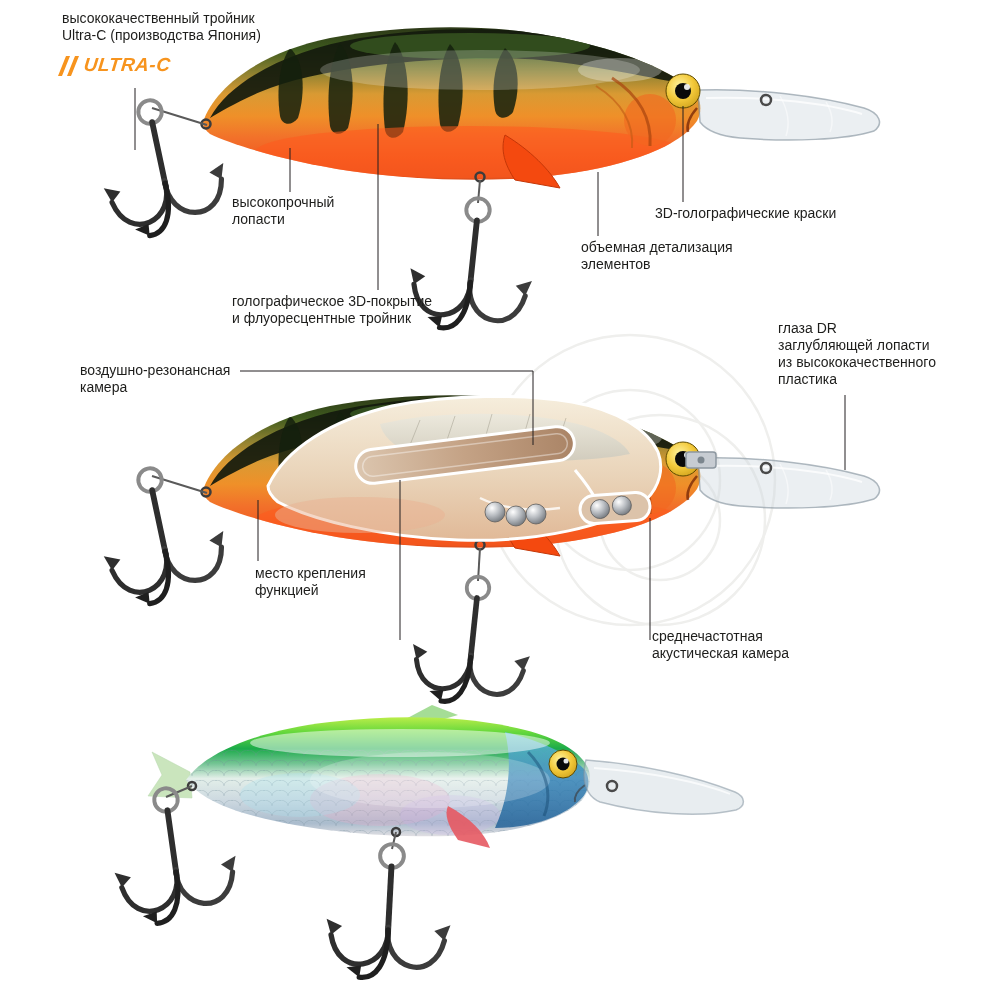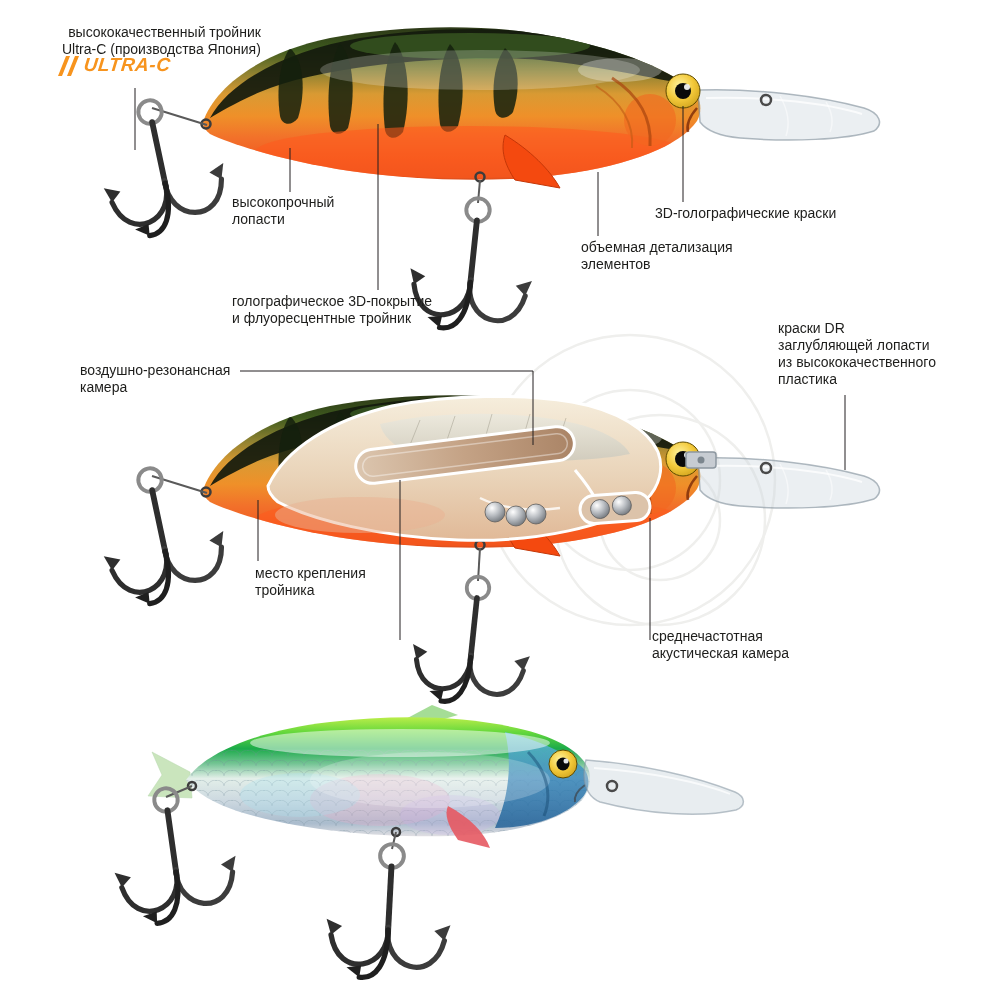--- a/index.html
+++ b/index.html
@@ -259,21 +259,21 @@
       <line x1="598" y1="172" x2="598" y2="236"></line>
       <line x1="683" y1="106" x2="683" y2="202"></line>
       <polyline points="240,371 533,371 533,445"></polyline>
       <line x1="845" y1="395" x2="845" y2="470"></line>
       <line x1="258" y1="500" x2="258" y2="561"></line>
       <line x1="400" y1="480" x2="400" y2="640"></line>
       <line x1="650" y1="518" x2="650" y2="640"></line>
     </g>
   </svg>
 
-  <div class="lbl" style="left:62px;top:24px;text-align:right;">
+  <div class="lbl" style="left:62px;top:10px;">
     <span>высококачественный тройник</span>
     <span>Ultra-C (производства Япония)</span>
   </div>
 
   <div class="logo">
     <svg width="24" height="20" viewBox="0 0 24 20">
       <path d="M0,20 L8,0 L12,0 L4,20 Z" fill="#F7941E"></path>
       <path d="M9,20 L17,0 L21,0 L13,20 Z" fill="#F7941E"></path>
     </svg>
     <span class="logo-text">ULTRA-C</span>
@@ -297,29 +297,29 @@
   <div class="lbl" style="left:655px;top:205px;">
     <span>3D-голографические краски</span>
   </div>
 
   <div class="lbl" style="left:80px;top:362px;">
     <span>воздушно-резонансная</span>
     <span>камера</span>
   </div>
 
   <div class="lbl" style="left:778px;top:320px;">
-    <span>краски DR</span>
+    <span>глаза DR</span>
     <span>заглубляющей лопасти</span>
     <span>из высококачественного</span>
     <span>пластика</span>
   </div>
 
   <div class="lbl" style="left:255px;top:565px;">
     <span>место крепления</span>
-    <span>тройника</span>
+    <span>функцией</span>
   </div>
 
 
   <div class="lbl" style="left:652px;top:628px;">
     <span>среднечастотная</span>
     <span>акустическая камера</span>
   </div>
 
 </div>
 

